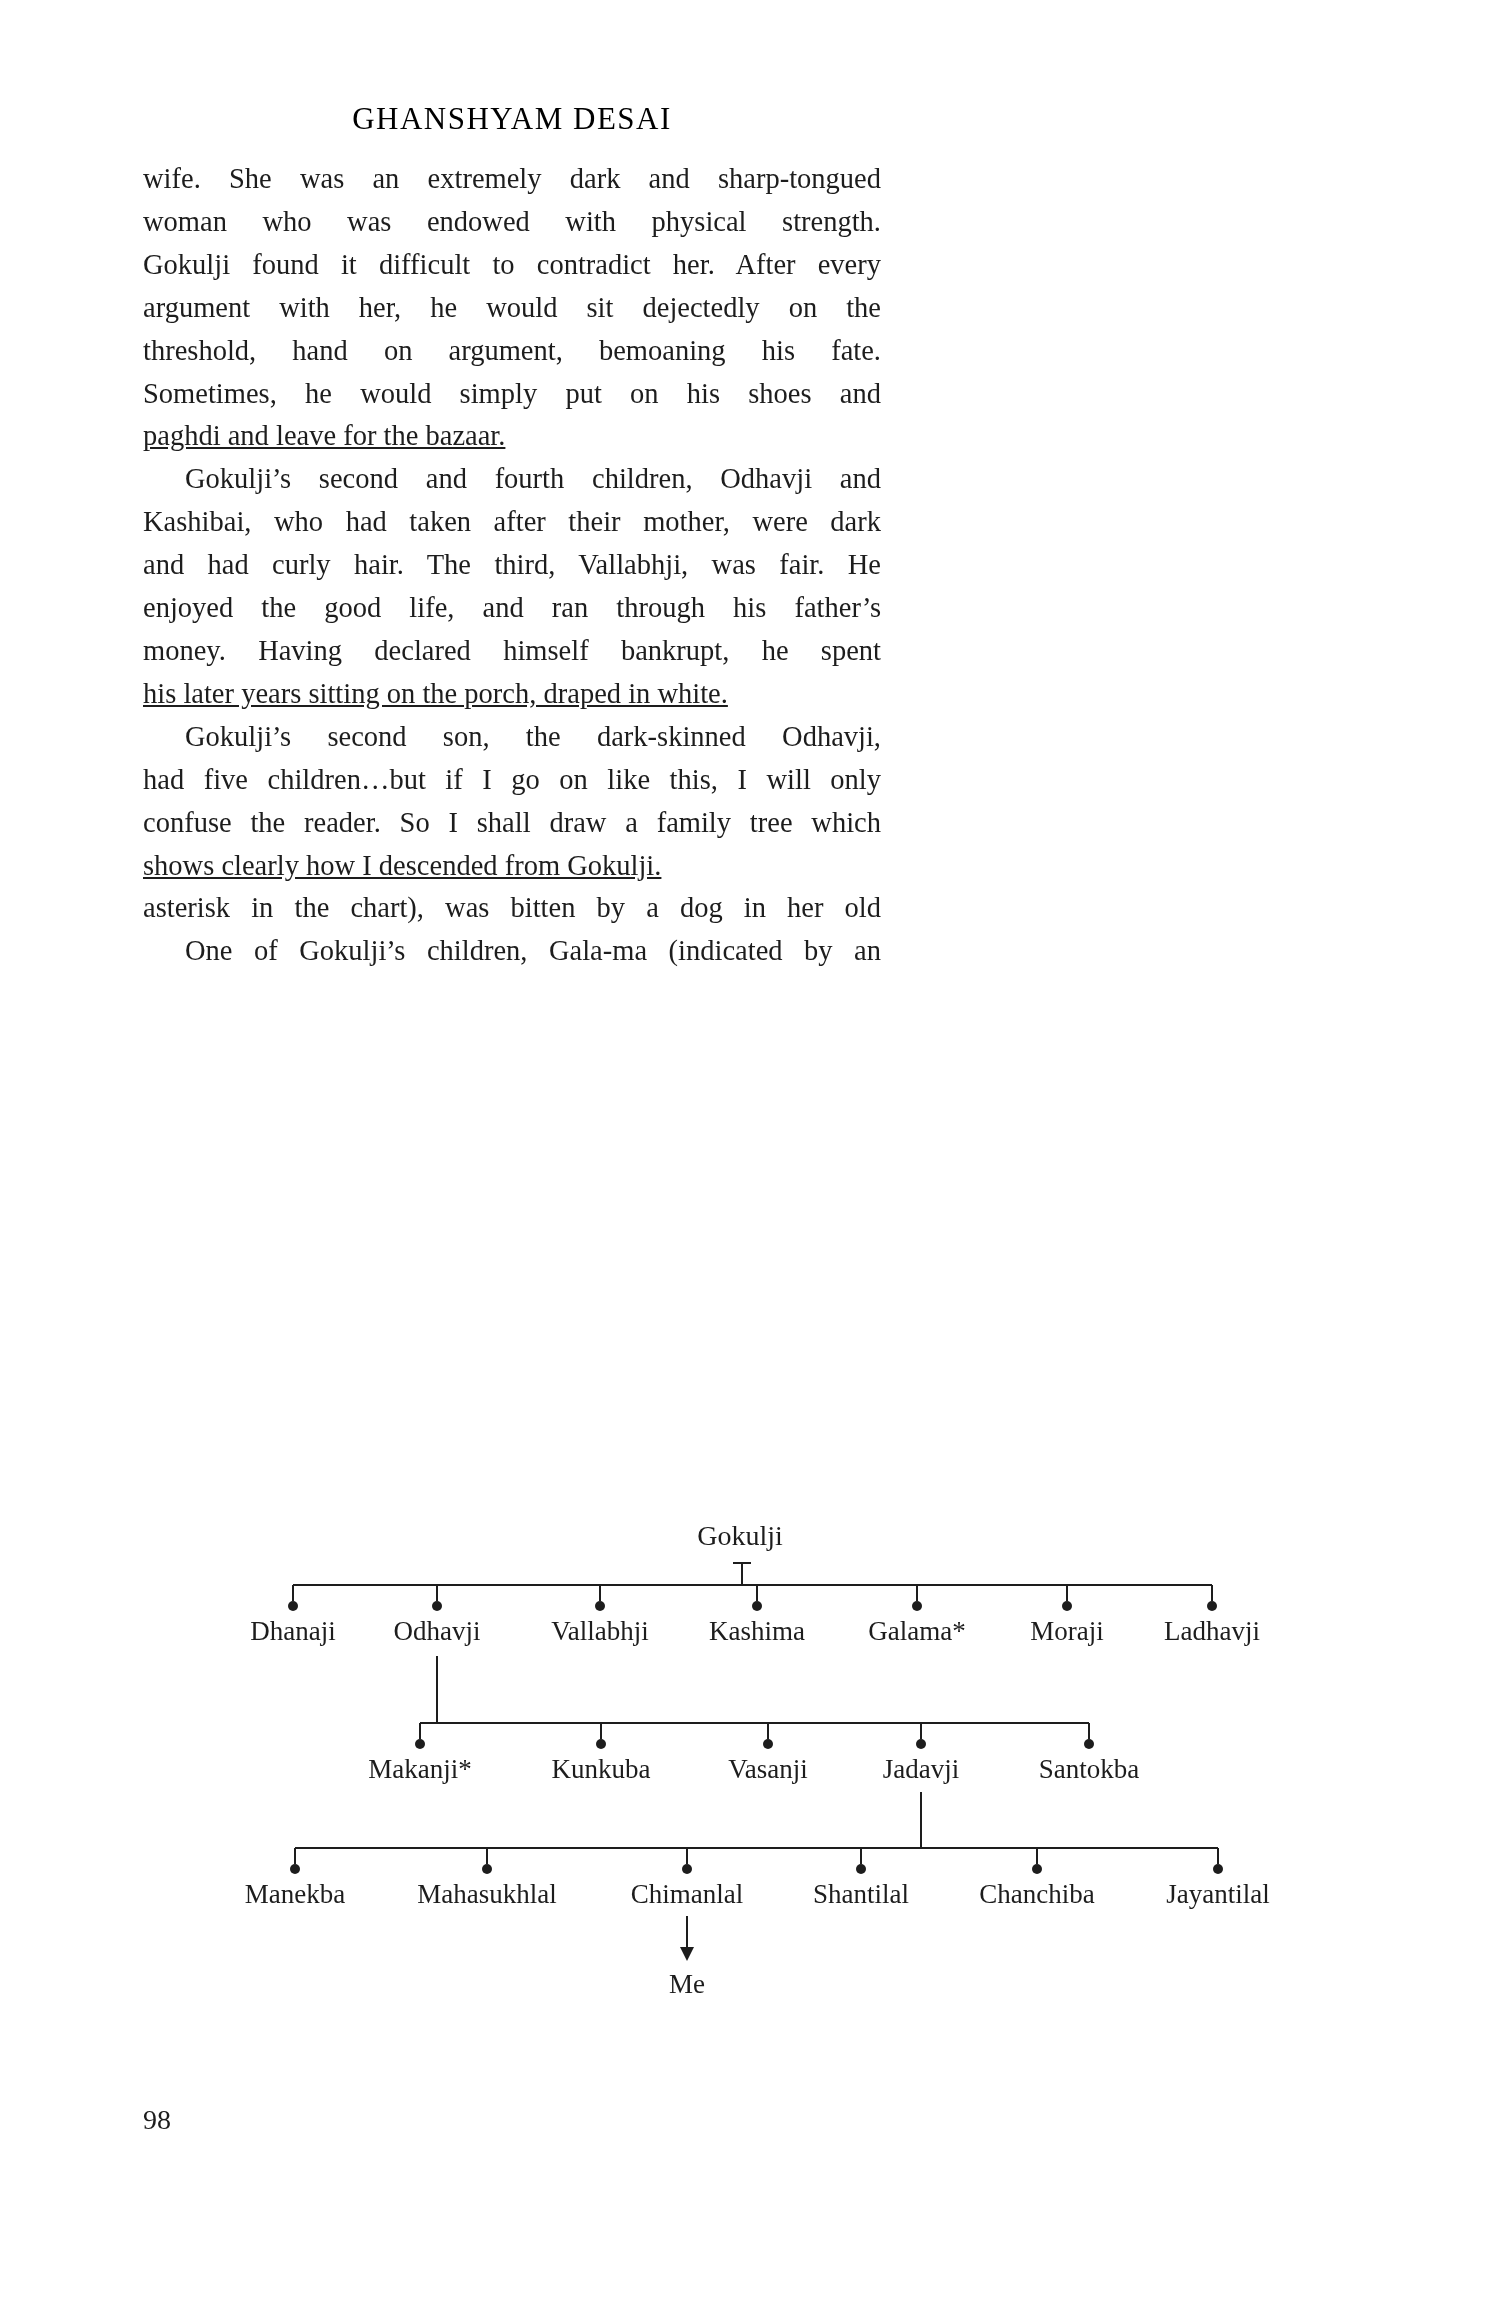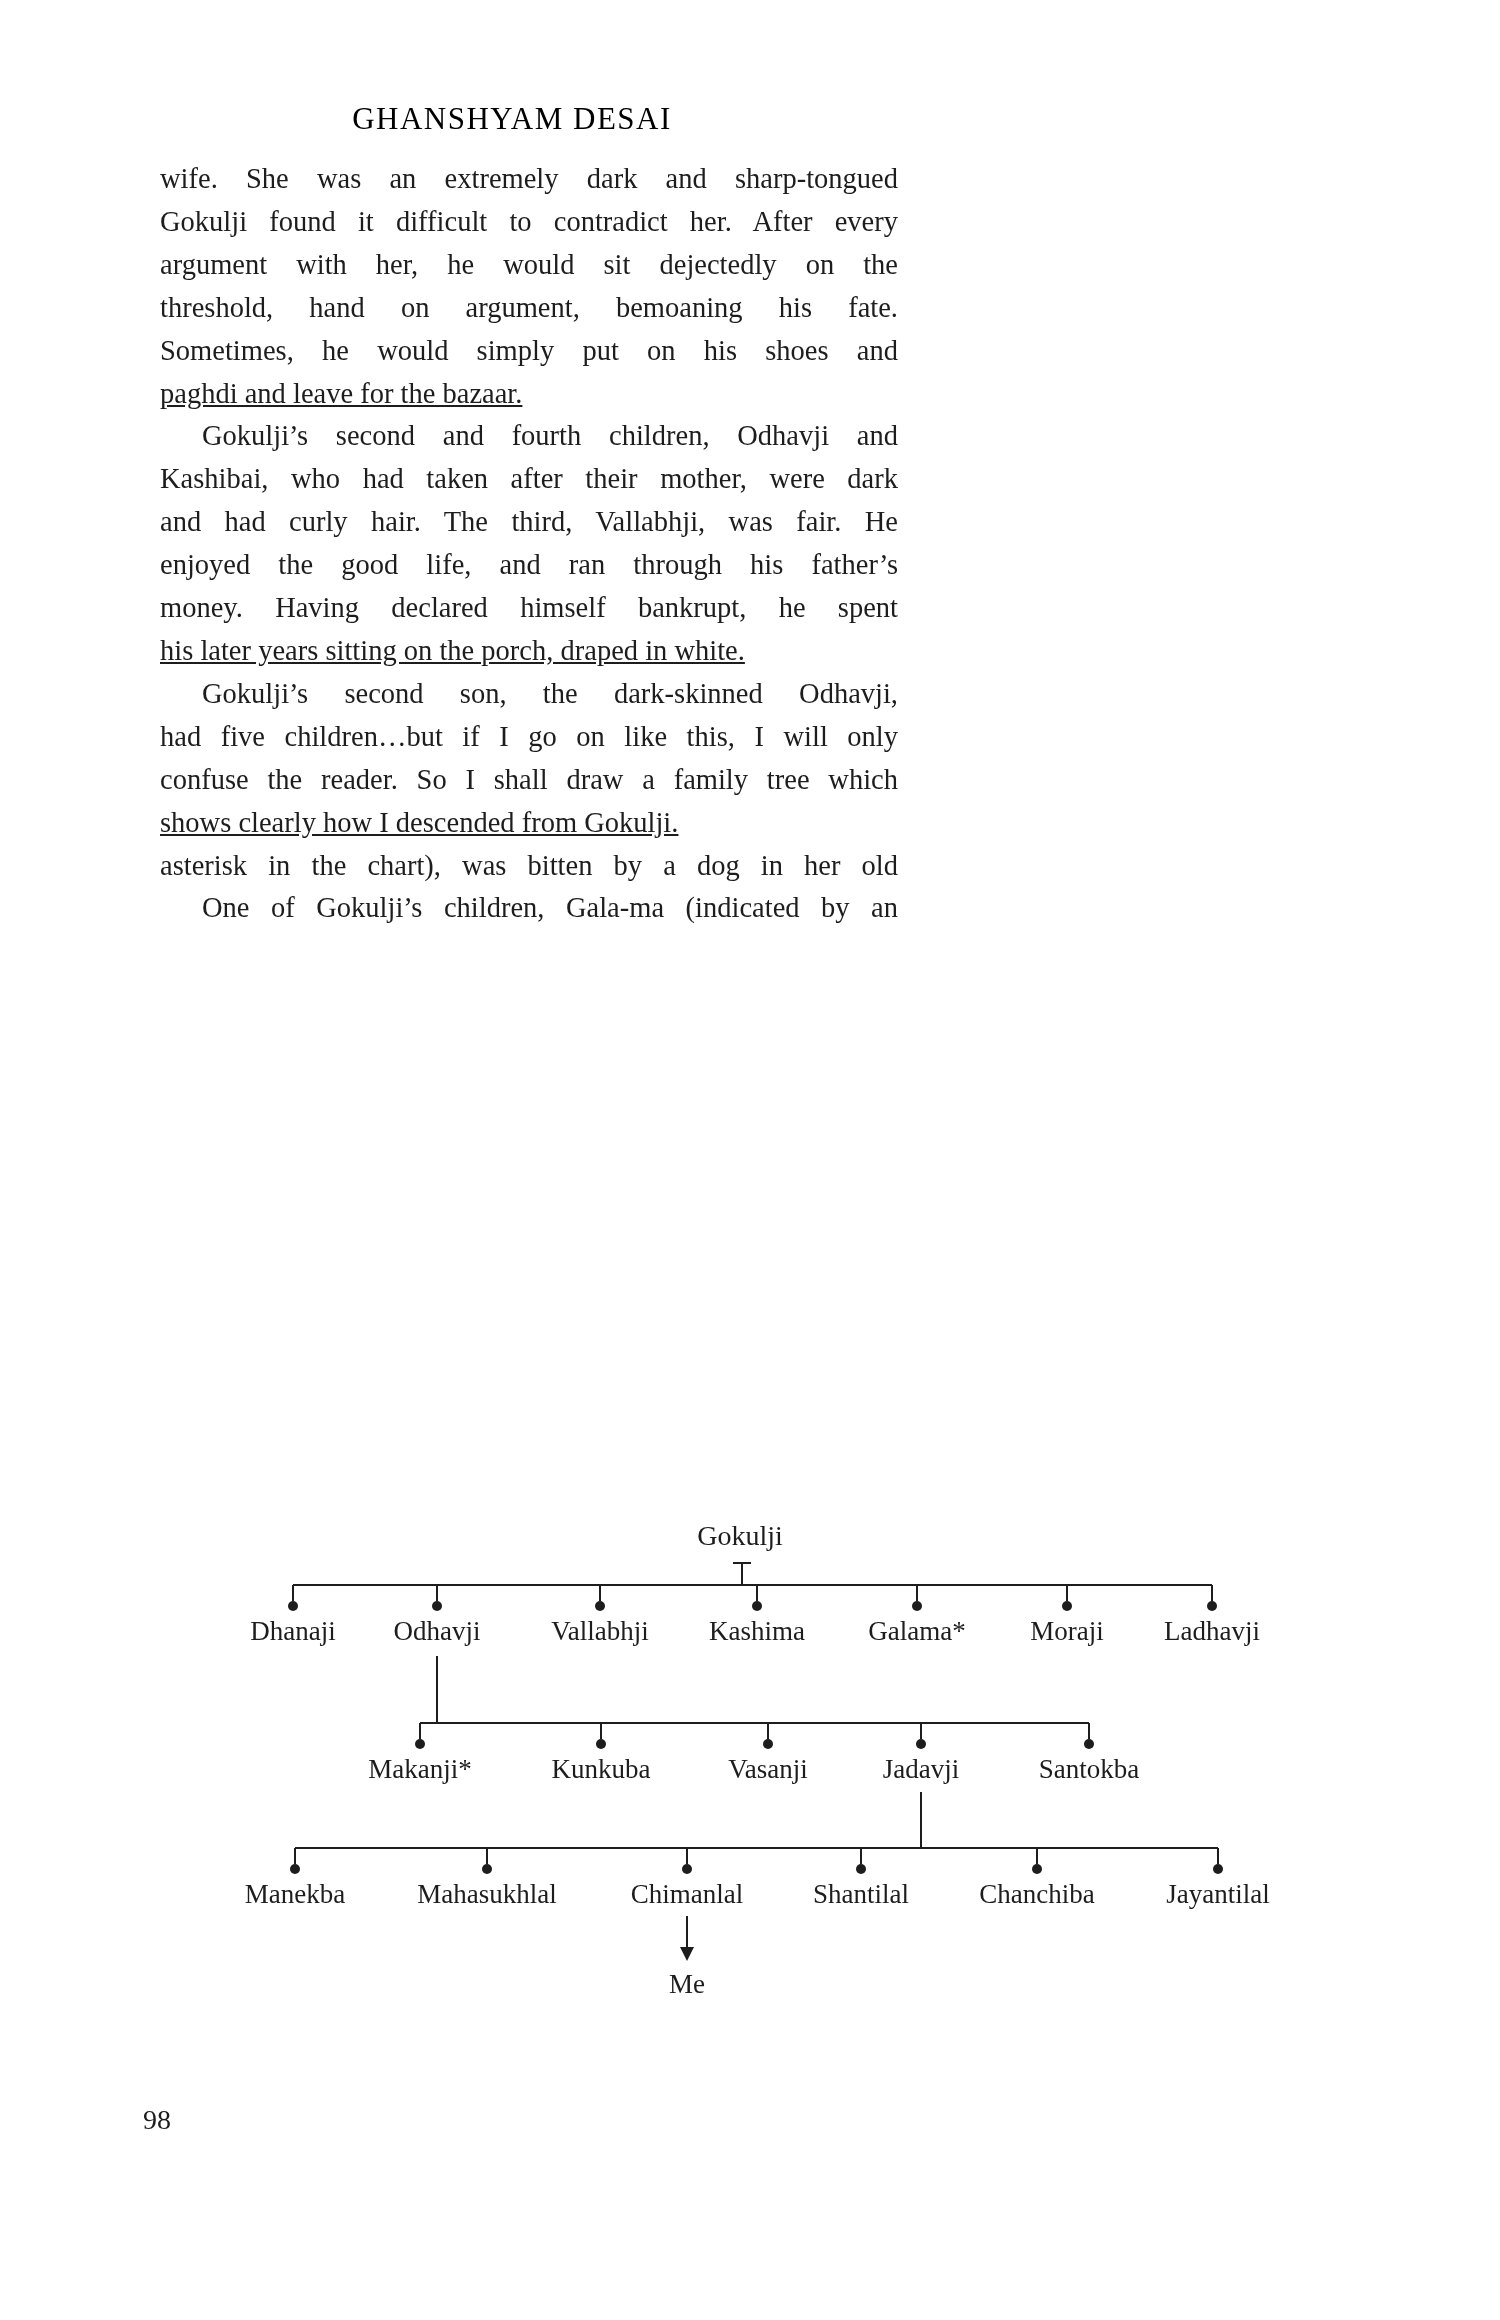--- a/index.html
+++ b/index.html
@@ -10,21 +10,21 @@
     font-family:"Liberation Serif", serif;
     color:#1d1d1d;
     overflow:hidden;
   }
   .running-header{
     position:absolute; left:143px; top:101px; width:738px;
     text-align:center; font-size:31px; letter-spacing:1.5px; color:#000000;
   }
   .body-text{
     position:absolute; left:143px; top:158px; width:738px;
-    font-size:28.5px; line-height:42.9px;margin-left:17px;
+    font-size:28.5px; line-height:42.9px;
   }
   .line{ text-align:justify; text-align-last:justify; }
   .line.noj{ text-align-last:left;text-decoration:underline; }
   .line.indent{ padding-left:42px; }
   .tree{ position:absolute; left:0; top:1490px; }
   .tree text{
     font-family:"Liberation Serif", serif;
     font-size:27px; fill:#1d1d1d;
   }
   .tree text.root{ font-size:28px; }
@@ -35,20 +35,21 @@
     text-align:left; font-size:28px;
   }
 </style>
 </head>
 <body>
 
 <div class="running-header">GHANSHYAM DESAI</div>
 
 <div class="body-text">
   <div class="line">wife. She was an extremely dark and sharp-tongued</div>
+  <div class="line">woman who was endowed with physical strength.</div>
   <div class="line">Gokulji found it difficult to contradict her. After every</div>
   <div class="line">argument with her, he would sit dejectedly on the</div>
   <div class="line">threshold, hand on argument, bemoaning his fate.</div>
   <div class="line">Sometimes, he would simply put on his shoes and</div>
   <div class="line noj">paghdi and leave for the bazaar.</div>
   <div class="line indent">Gokulji’s second and fourth children, Odhavji and</div>
   <div class="line">Kashibai, who had taken after their mother, were dark</div>
   <div class="line">and had curly hair. The third, Vallabhji, was fair. He</div>
   <div class="line">enjoyed the good life, and ran through his father’s</div>
   <div class="line">money. Having declared himself bankrupt, he spent</div>

